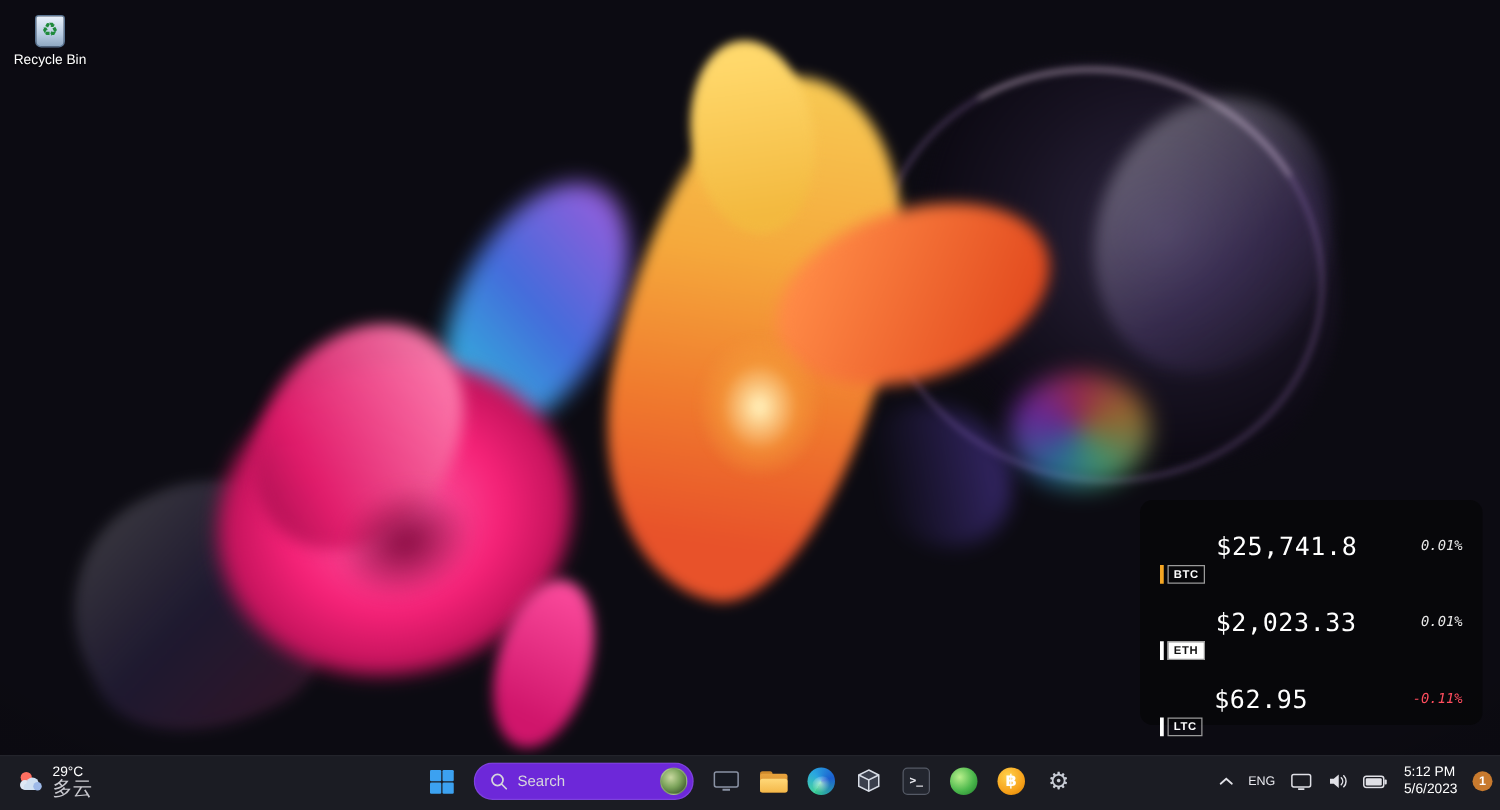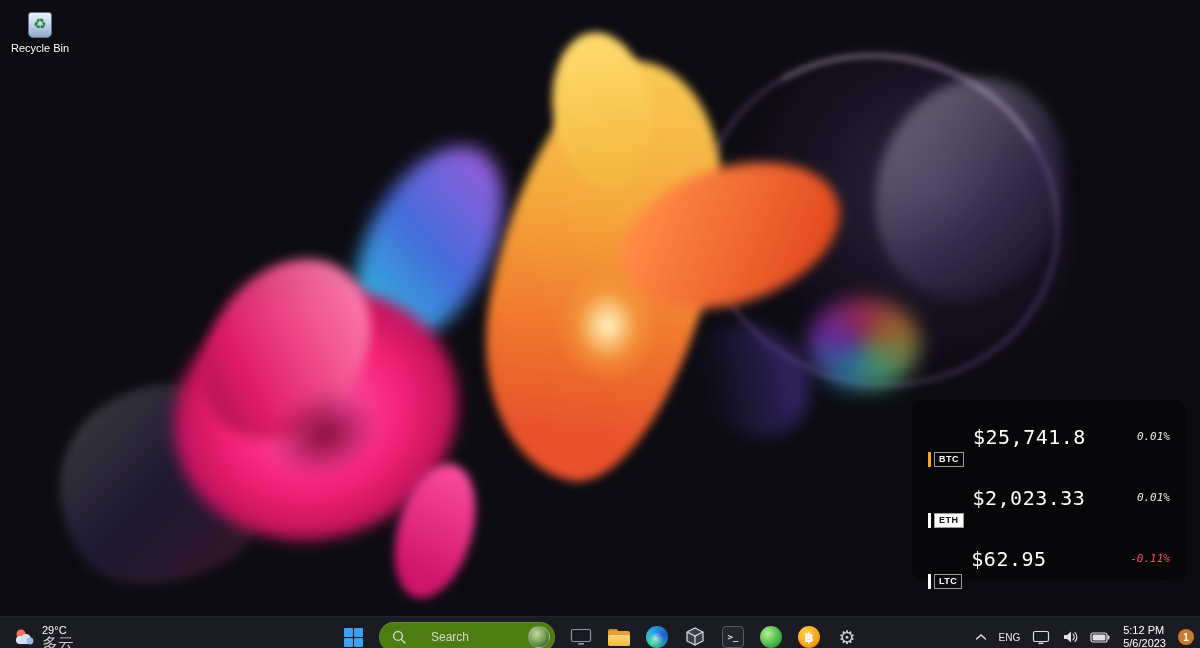--- a/index.html
+++ b/index.html
@@ -61,35 +61,35 @@
     background:rgba(6,6,8,.78); display:flex; flex-direction:column; justify-content:space-evenly; padding:6px 16px; }
   .crypto-row { display:flex; align-items:center; gap:9px; }
   .tick-badge { display:flex; align-items:center;margin-top:46px; }
   .tick-bar { width:3px; height:15px; background:var(--bar,#fff); margin-right:3px; }
   .tick-box { font-size:9px; font-weight:bold; letter-spacing:.5px; padding:1px 4px 2px 4px;
     border:1px solid #9a9a9a; background:var(--badge-bg,transparent); color:var(--badge-fg,#fff); }
   .crypto-price { font-family:"DejaVu Sans Mono", monospace; font-size:20px; color:#fff; letter-spacing:.5px; }
   .crypto-change { margin-left:auto; font-family:"DejaVu Sans Mono", monospace; font-size:11px; color:#e8e8e8;font-style:italic; }
 
   
-  .taskbar { position:absolute; left:0; bottom:0; width:1200px; height:32px;
+  .taskbar { position:absolute; left:0; bottom:0; width:1200px; height:44px;
     background:rgba(28,29,36,.96); border-top:1px solid rgba(255,255,255,.04); }
   .tb-left { position:absolute; left:8px; top:0; height:40px; display:flex; align-items:center; gap:6px; padding:0 6px; border-radius:5px; }
   .weather-text { display:flex; flex-direction:column; line-height:13px; }
   .weather-temp { font-size:11px; color:#fff; }
   .weather-cond { font-size:16px; color:#c9c9cf; }
 
   .tb-center { position:absolute; left:50%; top:0; height:40px; transform:translateX(-50%);
     display:flex; align-items:center; gap:2px; }
   .tb-btn { width:36px; height:36px; display:flex; align-items:center; justify-content:center; border-radius:5px; }
   .win-logo { width:19px; height:19px; display:grid; grid-template-columns:9px 9px; grid-template-rows:9px 9px; gap:1px; }
   .win-logo div { background:#3ca1f0; border-radius:1px; }
 
-  .search-pill { height:30px; width:176px; margin:0 6px; border-radius:15px; background:#4d7c0f;
-    border:1px solid rgba(255,255,255,.12); display:flex; align-items:center; padding:0 4px 0 12px; gap:25px; }
+  .search-pill { height:30px; width:176px; margin:0 6px; border-radius:15px; background:#6d28d9;
+    border:1px solid rgba(255,255,255,.12); display:flex; align-items:center; padding:0 4px 0 12px; gap:8px; }
   .search-label { font-size:12px; color:#d6d6dc; flex:1; }
   .search-avatar { width:22px; height:22px; border-radius:50%;
     background:radial-gradient(circle at 38% 35%, #c9d9a0 0%, #7ba35a 45%, #4a6b36 75%, #2e452a 100%);
     border:1px solid rgba(255,255,255,.25); }
 
   .icon-monitor-bg { width:22px; height:18px; }
   .folder-icon { width:22px; height:17px; position:relative; }
   .folder-back { position:absolute; inset:0; top:2px; border-radius:2px; background:linear-gradient(180deg,#e8a33d,#cf8a2c); }
   .folder-tab { position:absolute; left:0; top:0; width:10px; height:5px; border-radius:2px 2px 0 0; background:#cf8a2c; }
   .folder-front { position:absolute; left:0; top:6px; right:0; bottom:0; border-radius:2px; background:linear-gradient(180deg,#ffd878,#f4b84a); }

